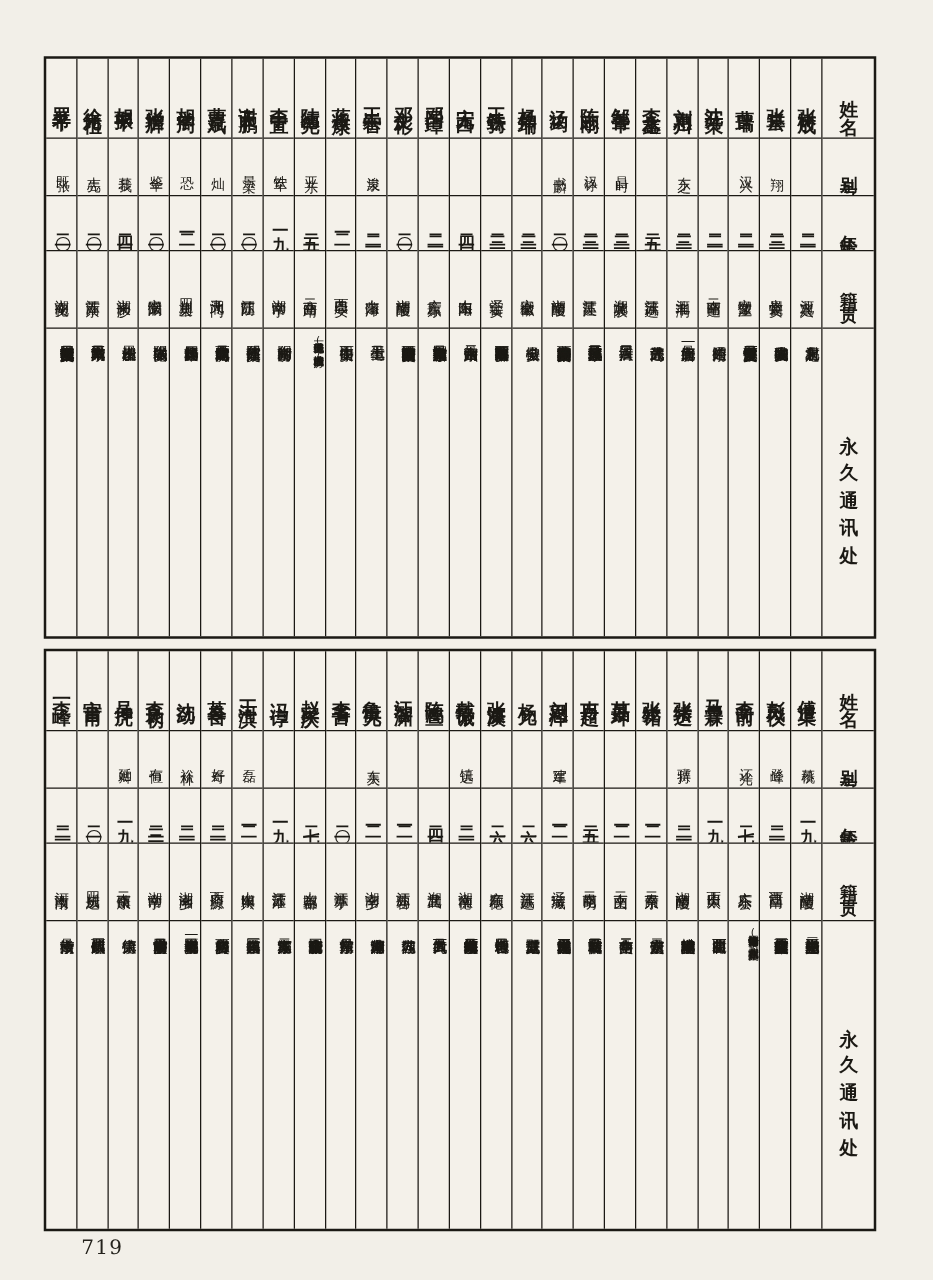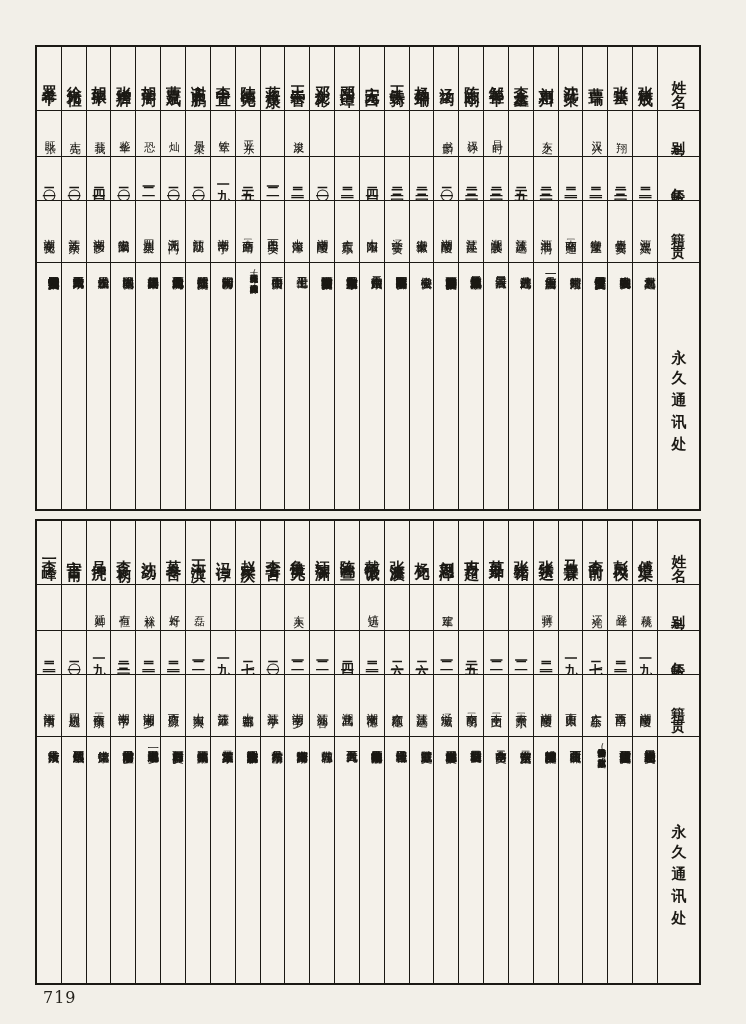--- a/index.html
+++ b/index.html
@@ -40,21 +40,21 @@
   .cell.address{flex:1 1 auto;font-size:11.5px;line-height:1.12;
     padding:5px 1px 2px 1px;border-bottom:none;}
   .cell.address.small{font-size:8.5px;line-height:1.15;letter-spacing:0;}
   .header-col .cell{font-weight:bold;display:flex;align-items:center;justify-content:center;}
   .header-col .hname{height:64px;font-size:15px;letter-spacing:14px;padding-top:6px;}
   .header-col .halias{height:46px;font-size:14px;letter-spacing:4px;}
   .header-col .hage{height:44px;font-size:14px;letter-spacing:2px;}
   .header-col .horigin{height:62px;font-size:14px;letter-spacing:12px;padding-top:4px;}
   .header-col .haddress{flex:1 1 auto;font-size:15px;letter-spacing:22px;border-bottom:none;padding-top:10px;}
   .page-number{
-    position:absolute;left:43px;top:988px;
+    position:absolute;left:65px;top:988px;
     font-family:"DejaVu Serif",serif;font-size:16px;color:#24221c;
     letter-spacing:1px;
   }
 </style>
 </head>
 <body>
 
 <div class="scan-page">
 
   <div class="directory-table" id="table-top">

